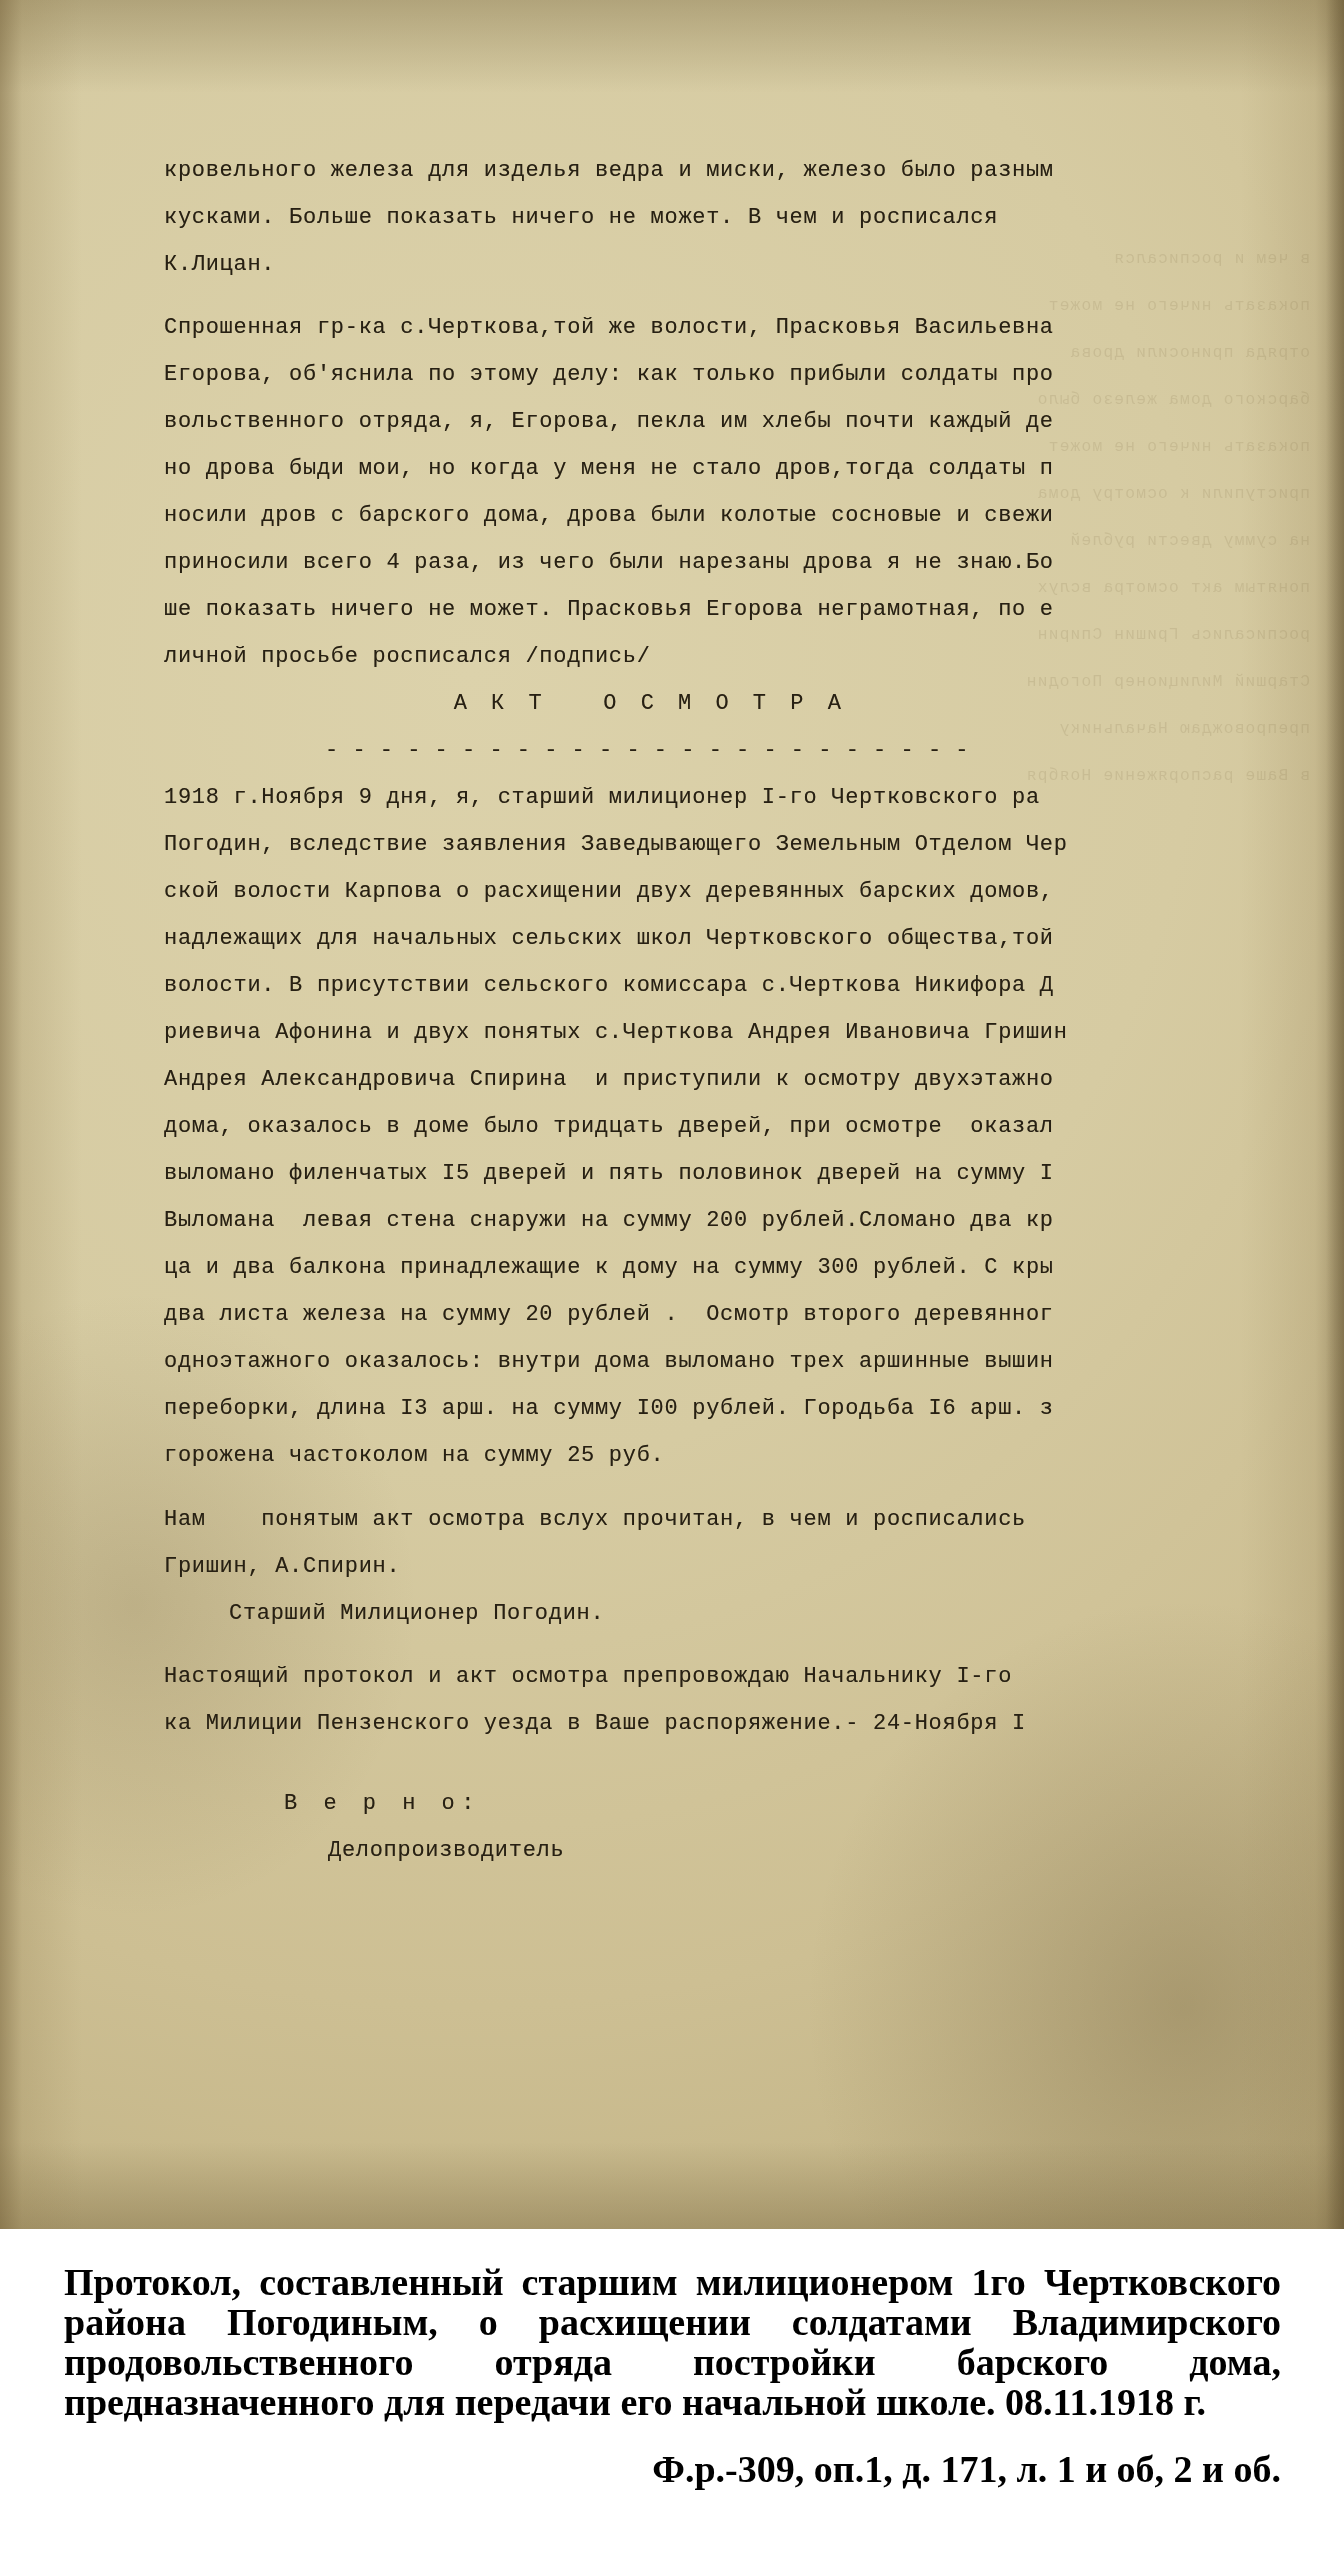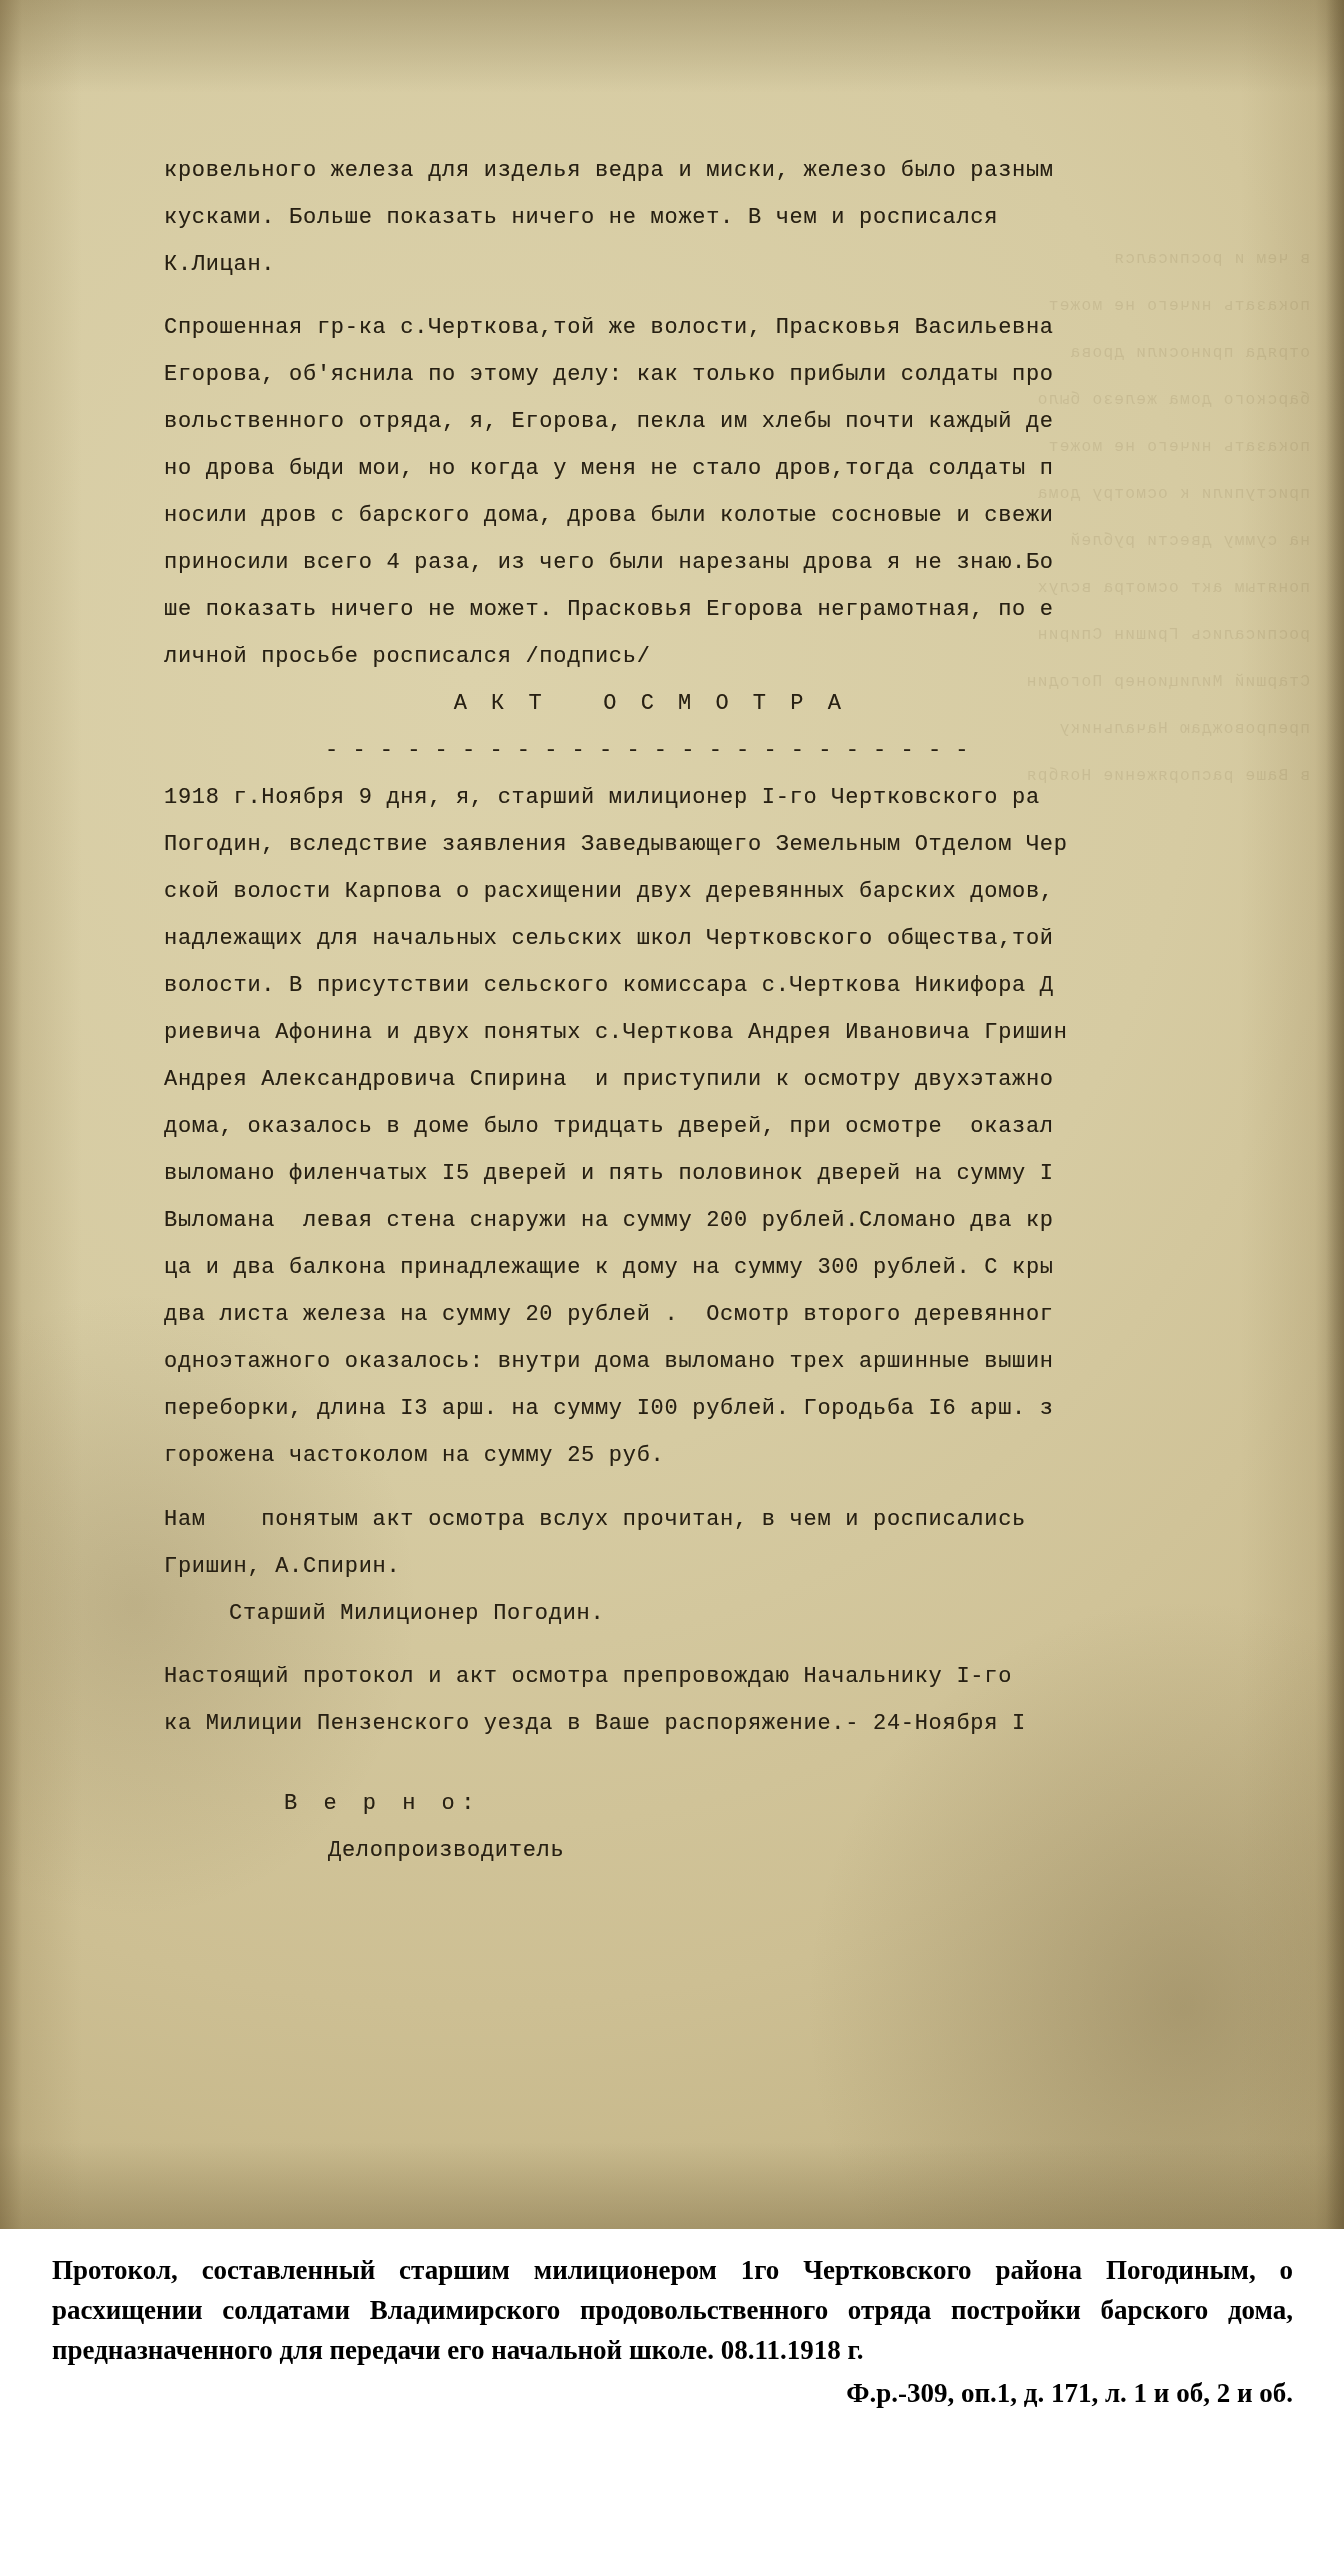--- a/index.html
+++ b/index.html
@@ -116,25 +116,25 @@
     position: absolute;
     left: 0;
     top: 2229px;
     width: 1345px;
     height: 347px;
     background: #ffffff;
     padding: 21px 52px 0 52px;
     box-sizing: border-box;
   }
   .caption p {
-    margin: 0;
+    margin: 12px;
     color: #000;
     font-family: "Liberation Serif", serif;
     font-weight: bold;
-    font-size: 27px;
+    font-size: 38px;
     line-height: 40px;
     text-align: justify;
   }
   .caption p.last {
     text-align: right;
   }
   .caption .sep {
     height: 3.3px;
   }
 </style>

